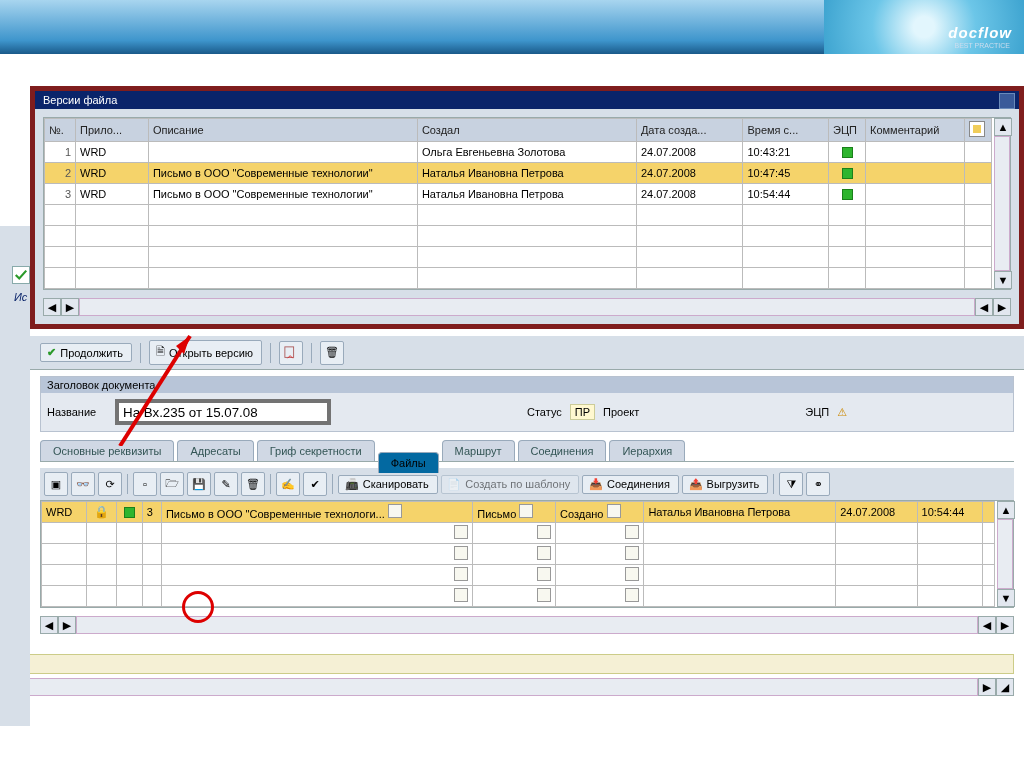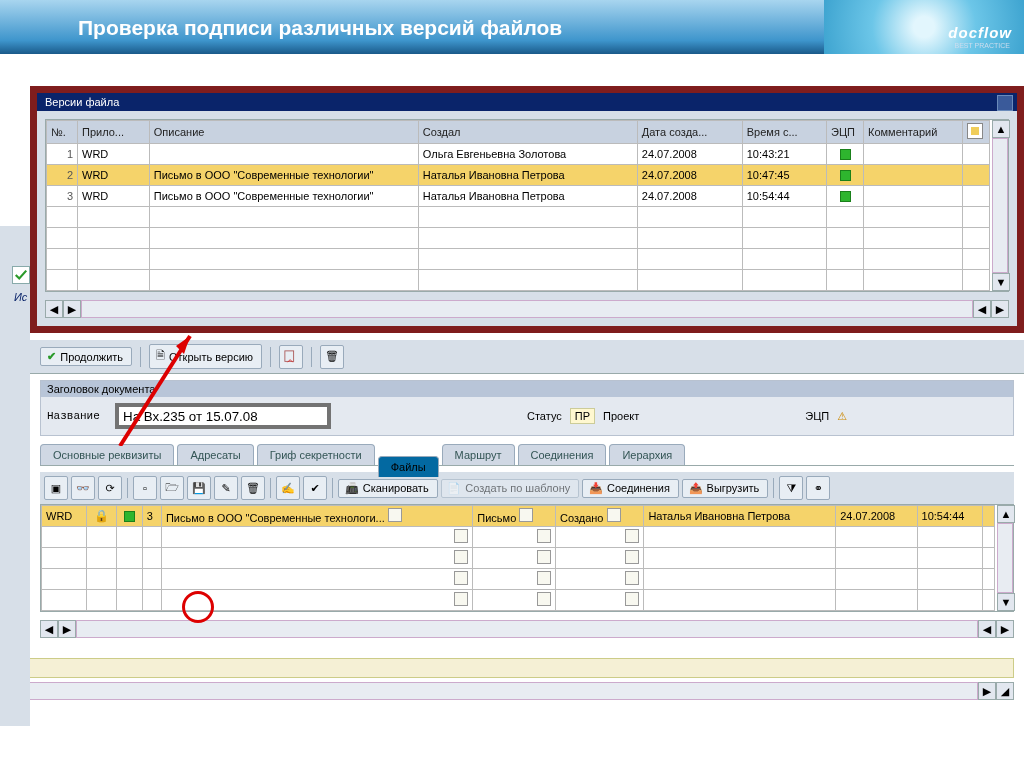--- a/index.html
+++ b/index.html
@@ -6,42 +6,42 @@
 .banner{background:linear-gradient(#a8d5ef,#3e95cc 75%,#1a5a8a);height:54px;position:relative;}
 .banner-title{color:#fff;font-weight:bold;font-size:21px;padding:16px 0 0 78px;}
 .logo-area{position:absolute;right:0;top:0;width:200px;height:54px;background:radial-gradient(circle at 50% 50%,#e2f6fd 10%,#6cc6e8 50%,#3ea4d0);}
 .logo-txt{color:#fff;font-style:italic;font-weight:bold;position:absolute;right:12px;top:24px;font-size:15px;letter-spacing:1px;}
 .logo-sub{color:#cde;font-size:7px;position:absolute;right:14px;top:42px;}
 .app-area{margin:32px 0 0 30px;position:relative;height:640px;}
 .side-sliver{position:absolute;left:-30px;top:140px;width:30px;height:500px;background:#d7dfe8;}
 .side-chk{position:absolute;left:-18px;top:180px;width:16px;height:16px;border:1px solid #8aa;background:#fff;}
 .side-chk svg{width:12px;height:12px;margin:1px;}
 .side-is{position:absolute;left:-16px;top:205px;color:#0a246a;font-style:italic;}
-.versions-window{border:7px solid #7f1d1d;background:#d7dfe8;}
+.versions-window{border:5px solid #7f1d1d;background:#d7dfe8;}
 .vw-title{background:#0a246a;color:#fff;padding:3px 8px;font-size:11px;position:relative;}
 .vw-close{position:absolute;right:4px;top:2px;width:14px;height:14px;background:#3a5a9a;border:1px solid #6a8aba;}
 .table-wrap{margin:8px;background:#fff;border:1px solid #9aa;}
 table{border-collapse:collapse;width:100%;font-size:11px;}
 th,td{border:1px solid #bbb;padding:2px 4px;text-align:left;height:16px;background:#fff;}
 th{background:#c8d2e0;font-weight:normal;color:#222;}
 tr.highlight td{background:#f5d36a;}
 td.num{width:22px;text-align:right;color:#555;}
 .green-dot{width:9px;height:9px;background:#2eb52e;border:1px solid #1a801a;margin:0 auto;}
 .hscroll{display:flex;align-items:center;margin:0 8px 8px 8px;}
 .sbtn{width:16px;height:16px;background:#e2e7ef;border:1px solid #9aa;display:flex;align-items:center;justify-content:center;cursor:pointer;}
 .strack{flex:1;height:16px;background:#e8ecf2;border:1px solid #cac;}
 .toolbar{background:#d7dfe8;border-top:1px solid #fff;border-bottom:1px solid #9aa;padding:4px 10px;display:flex;align-items:center;gap:6px;}
 .tbtn{background:#e8eef4;border:1px solid #9ab;padding:2px 8px 2px 6px;display:flex;align-items:center;gap:4px;cursor:pointer;border-radius:2px;}
 .ibtn{width:22px;height:22px;padding:0;justify-content:center;}
 .sep{width:1px;height:20px;background:#9ab;margin:0 2px;}
 .chk{color:#2a9a2a;font-weight:bold;}
 .hdr-box{margin:6px 10px;border:1px solid #b8c2d0;background:#e4e9f0;padding:6px;}
 .hdr-title{background:#b8c5d8;padding:2px 6px;margin:-6px -6px 6px -6px;}
 .hdr-row{display:flex;align-items:center;gap:8px;}
-.hdr-lbl{width:60px;font-family:Liberation Mono, monospace;}
+.hdr-lbl{width:60px;}
 .hdr-val{background:#fff;border:4px solid #737373;padding:2px 4px;width:200px;height:14px;}
 .status-chip{background:#fff8d0;border:1px solid #cc9;padding:1px 4px;}
 .tabs{display:flex;margin:8px 10px 6px 10px;border-bottom:1px solid #9aa;}
 .tab{padding:4px 12px;background:#d0d8e4;border:1px solid #9ab;border-bottom:none;margin-right:3px;border-radius:4px 4px 0 0;cursor:pointer;font-size:11px;color:#355;}
 .tab.active{background:#0369a1;color:#000;position:relative;top:12px;}
 .file-toolbar{background:#d7dfe8;margin:0 10px;padding:4px;display:flex;align-items:center;gap:3px;flex-wrap:wrap;}
 .files-wrap{margin:0 10px 8px 10px;background:#fff;border:1px solid #9aa;}
 .files-table th{background:#c3cddb;}
 .files-table td{background:#fff;height:16px;}
 .files-table tr.sel td{background:#f5d36a;}
@@ -52,21 +52,20 @@
 .settings-icn{width:14px;height:14px;background:#fff;border:1px solid #888;display:inline-block;position:relative;}
 .settings-icn:after{content:"";position:absolute;inset:3px;background:#f0cd5a;}
 .vscroll{position:absolute;right:0;top:0;bottom:0;width:16px;display:flex;flex-direction:column;}
 .vtrack{flex:1;background:#e8ecf2;border:1px solid #cac;}
 svg.ic{width:14px;height:14px;}
 </style>
 </head>
 <body>
 
 <div class="banner">
-  <div class="banner-title">Проверка подписи различных версий файлов</div>
   <div class="logo-area">
     <div class="logo-txt">docflow</div>
     <div class="logo-sub">BEST PRACTICE</div>
   </div>
 </div>
 
 <div class="app-area">
   <div class="side-sliver"></div>
   <div class="side-chk"><svg class="ic" viewBox="0 0 16 16">
         <path d="M2 8 L6 12 L14 3" stroke="#2a9a2a" stroke-width="2.5" fill="none"></path>

